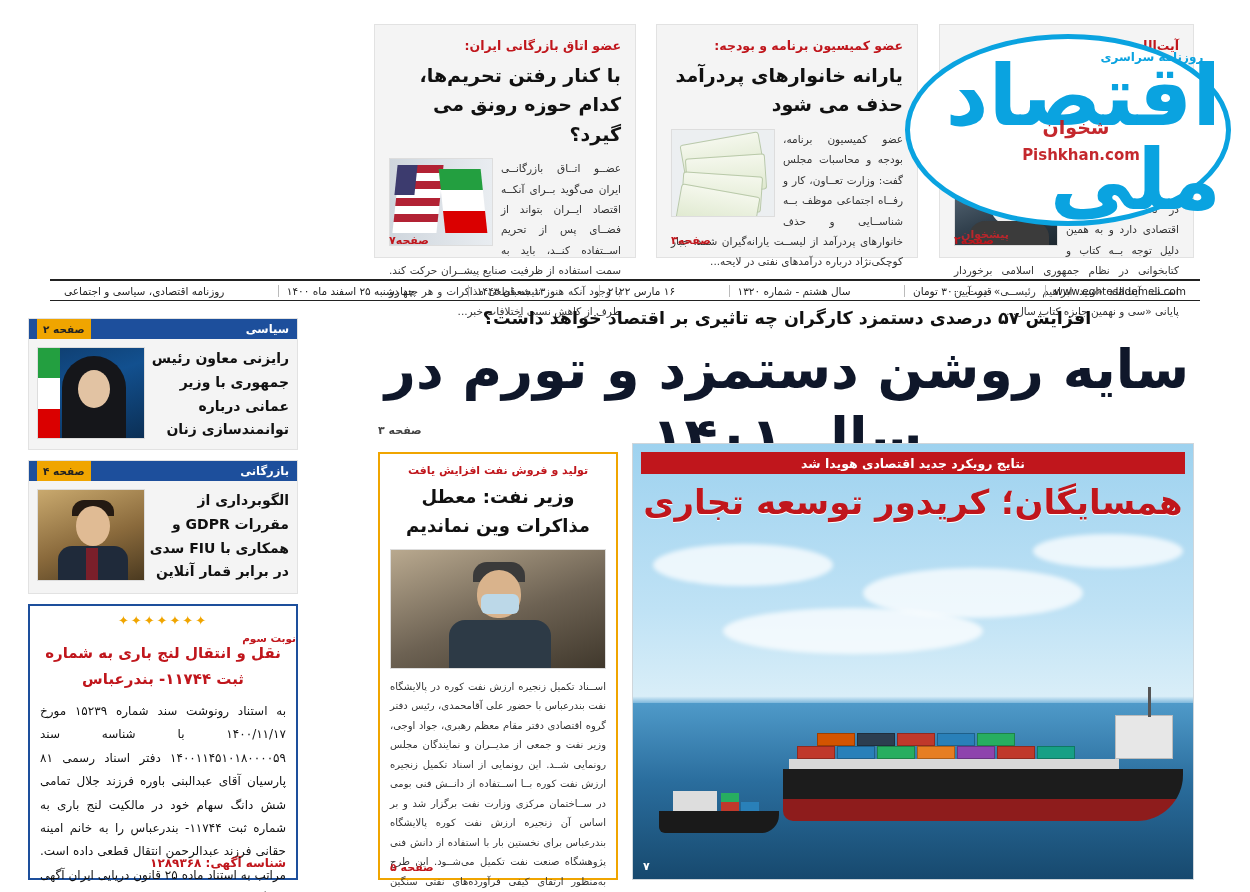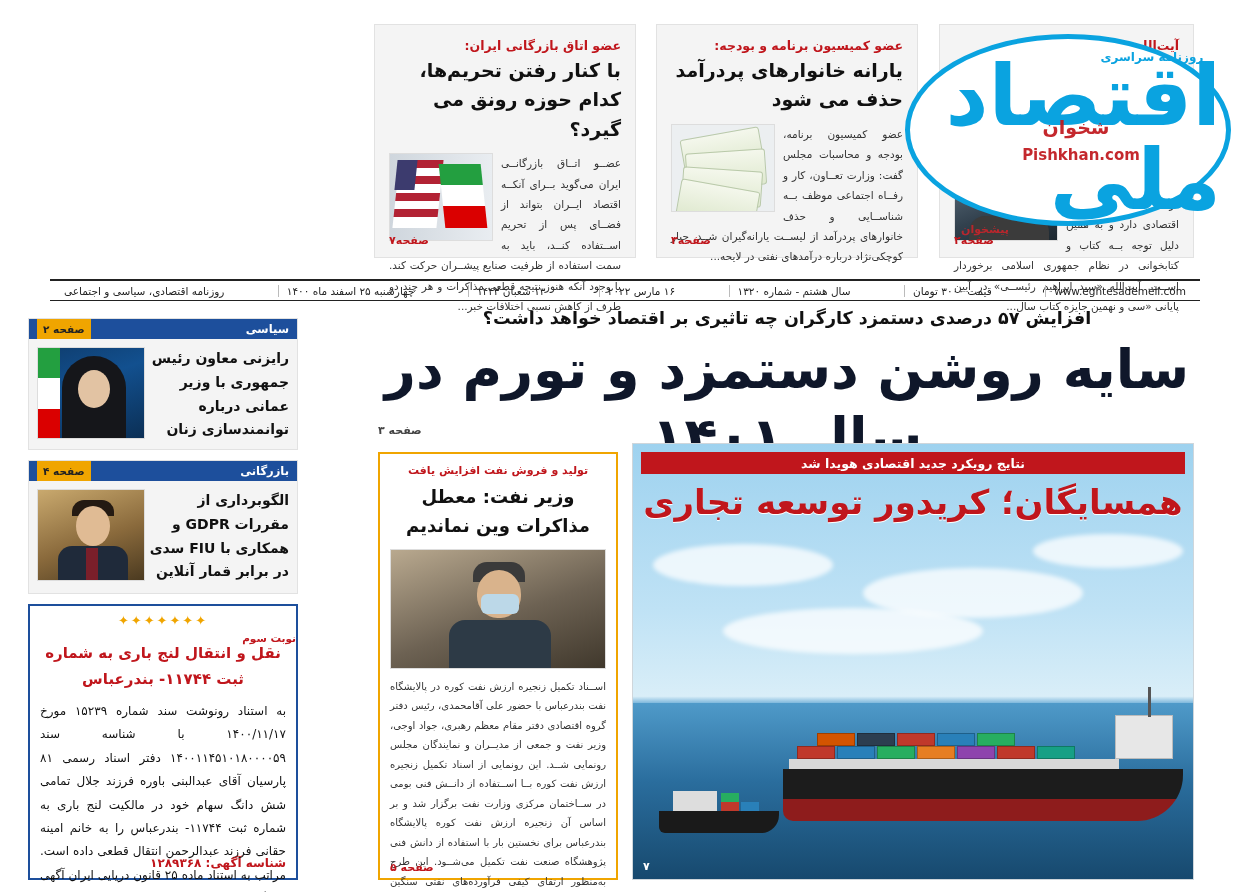--- a/index.html
+++ b/index.html
@@ -20,21 +20,21 @@
   .teaser{
     position:absolute;top:24px;height:234px;
     background:#f4f4f4;border:1px solid #e2e2e2;
     box-sizing:border-box;padding:12px 14px;
   }
   .t1{right:614px;width:262px;}
   .t2{right:332px;width:262px;}
   .t3{right:56px;width:255px;}
   .t-kicker{
     color:#c0161c;font-size:12.5px;font-weight:bold;text-align:right;
-    line-height:1.5;
+    line-height:1.5;margin-bottom:5px;
   }
   .t-title{
     color:#111;font-size:19px;font-weight:bold;text-align:right;
     line-height:1.55;margin-bottom:9px;
   }
   .t-body{
     color:#333;font-size:10.5px;line-height:1.95;text-align:justify;
     direction:rtl;
   }
   .t-page{

